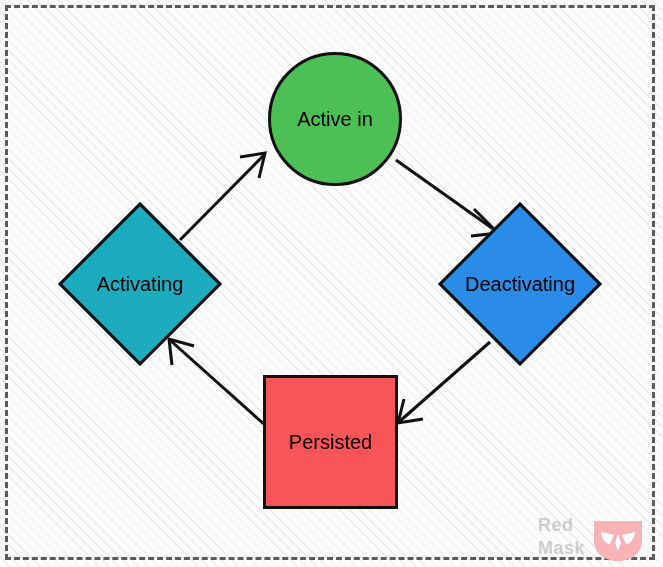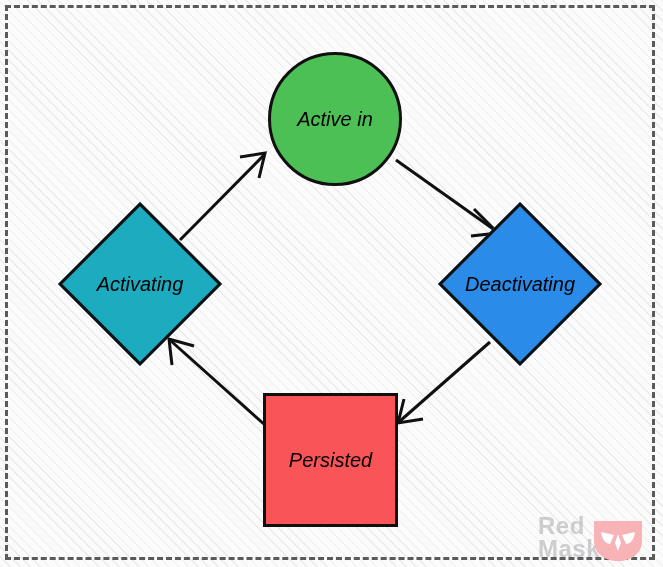--- a/index.html
+++ b/index.html
@@ -46,21 +46,20 @@
   .node {
     position: absolute;
     display: flex;
     align-items: center;
     justify-content: center;
     text-align: left;
     color: #000000;
     font-family: "Liberation Sans", sans-serif;
     font-size: 20px;
     line-height: 1.15;
-    font-style: italic;
   }
   
   #node-active {
     left: 268px;
     top: 52px;
     width: 134px;
     height: 134px;
     box-sizing: border-box;
     border-radius: 50%;
     border: 3px solid #101010;
@@ -98,41 +97,41 @@
   }
   #node-deactivating {
     left: 437px;
     top: 201px;
     width: 166px;
     height: 166px;
   }
   
   #node-persisted {
     left: 263px;
-    top: 393px;
+    top: 375px;
     width: 135px;
     height: 134px;
     box-sizing: border-box;
     border: 3px solid #101010;
   }
   
   #watermark {
     position: absolute;
     left: 538px;
     top: 514px;
     width: 112px;
     height: 50px;
     pointer-events: none;
   }
   #watermark .wm-text {
     position: absolute;
     left: 0;
     top: 0;
     font-family: "Liberation Sans", sans-serif;
-    font-size: 24px;
+    font-size: 18px;
     font-weight: bold;
     color: rgba(150,150,155,0.45);
     line-height: 23px;
     letter-spacing: 0.5px;
   }
   #watermark .wm-mark {
     position: absolute;
     left: 52px;
     top: 3px;
     width: 56px;

